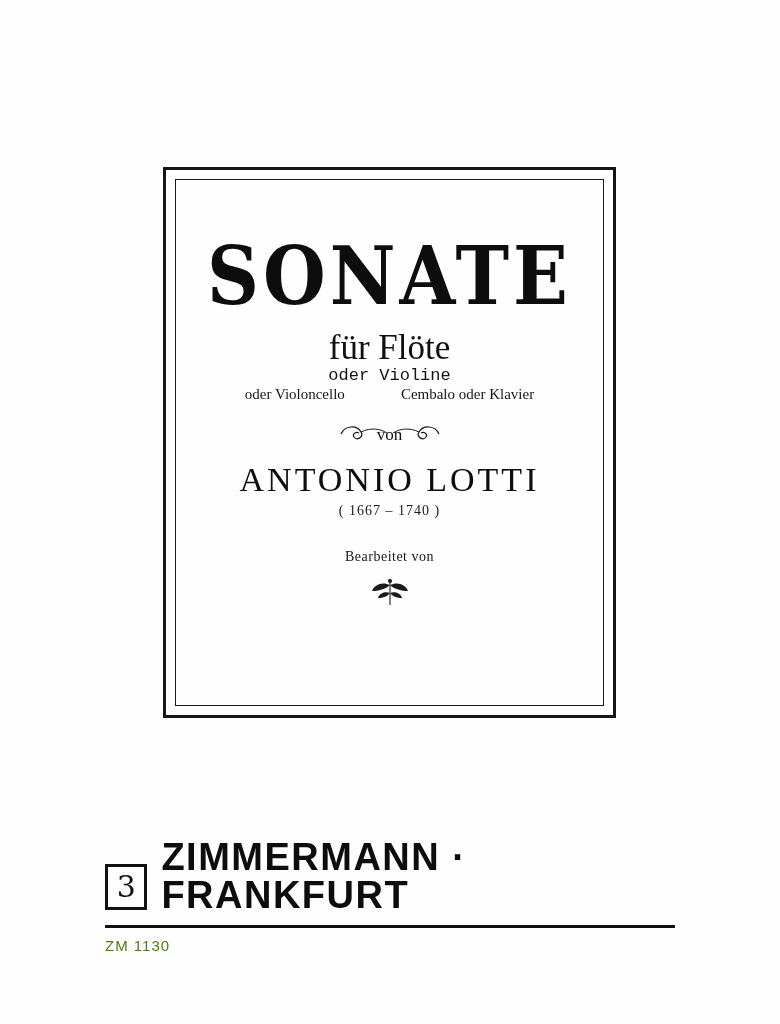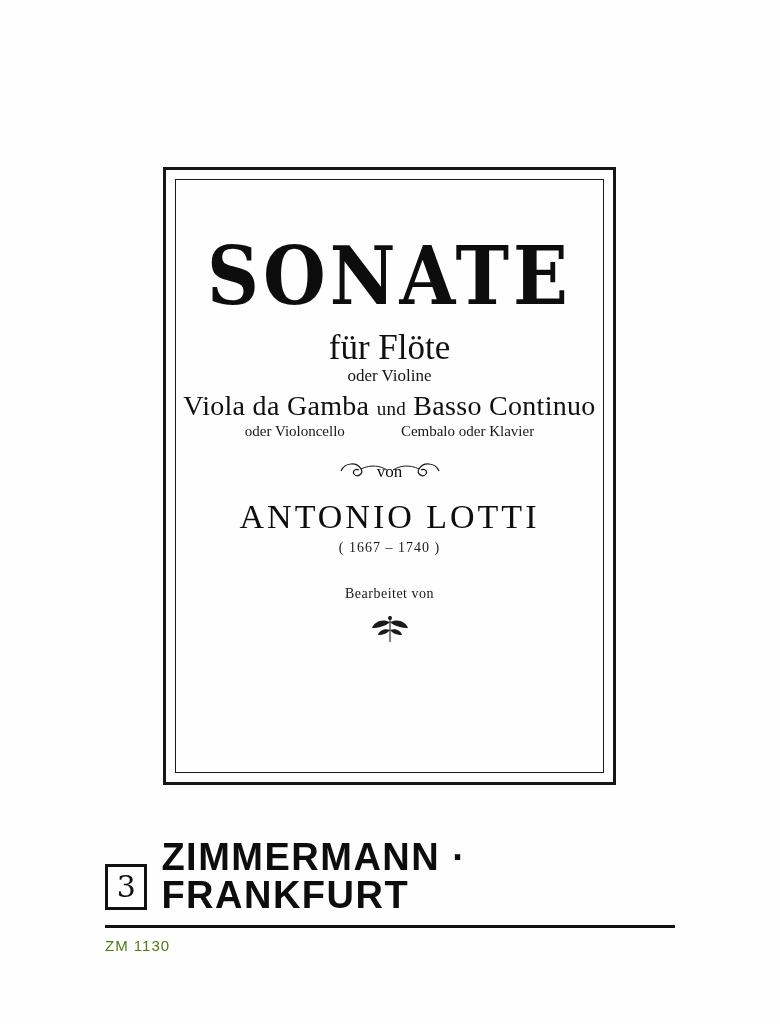--- a/index.html
+++ b/index.html
@@ -22,21 +22,21 @@
     position: relative;
     background: #fefefe;
   }
 
   
   .plate {
     position: absolute;
     left: 163px;
     top: 167px;
     width: 453px;
-    height: 618px;
+    height: 551px;
     border: 3px solid #161616;
     box-sizing: border-box;
   }
   .plate-inner {
     position: absolute;
     left: 9px;
     top: 9px;
     right: 9px;
     bottom: 9px;
     border: 1px solid #1a1a1a;
@@ -65,21 +65,21 @@
   }
 
   .subtitle-1 {
     font-family: "Liberation Serif", serif;
     font-size: 35px;
     margin-top: 22px;
     line-height: 1.05;
     color: #101010;
   }
   .subtitle-2 {
-    font-family: Liberation Serif, serif;
+    font-family: Liberation Mono, monospace;
     font-size: 17px;
     margin-top: 0px;
     line-height: 1.1;
     color: #141414;
   }
   .subtitle-3 {
     font-family: "Liberation Serif", serif;
     font-size: 28px;
     margin-top: 6px;
     line-height: 1.1;
@@ -214,25 +214,20 @@
   <div class="plate">
     <div class="plate-inner"></div>
 
     <div class="plate-content">
 
       <div class="title-main">SONATE</div>
 
       <div class="subtitle-1">für Flöte</div>
       <div class="subtitle-2">oder Violine</div>
 
-      <div class="subtitle-3">
-        <span>Viola da Gamba</span>
-        <span class="small-word">und</span>
-        <span>Basso Continuo</span>
-      </div>
 
       <div class="alt-row">
         <span>oder Violoncello</span>
         <span>Cembalo oder Klavier</span>
       </div>
 
       <div class="von-block">
         <svg class="von-orn" viewBox="0 0 110 34">
           <path d="M6 17 C 10 8, 22 8, 26 15 C 29 20, 22 24, 19 20 C 17 17, 21 14, 24 16" fill="none" stroke="#1a1a1a" stroke-width="1.2"></path>
           <path d="M104 17 C 100 8, 88 8, 84 15 C 81 20, 88 24, 91 20 C 93 17, 89 14, 86 16" fill="none" stroke="#1a1a1a" stroke-width="1.2"></path>

